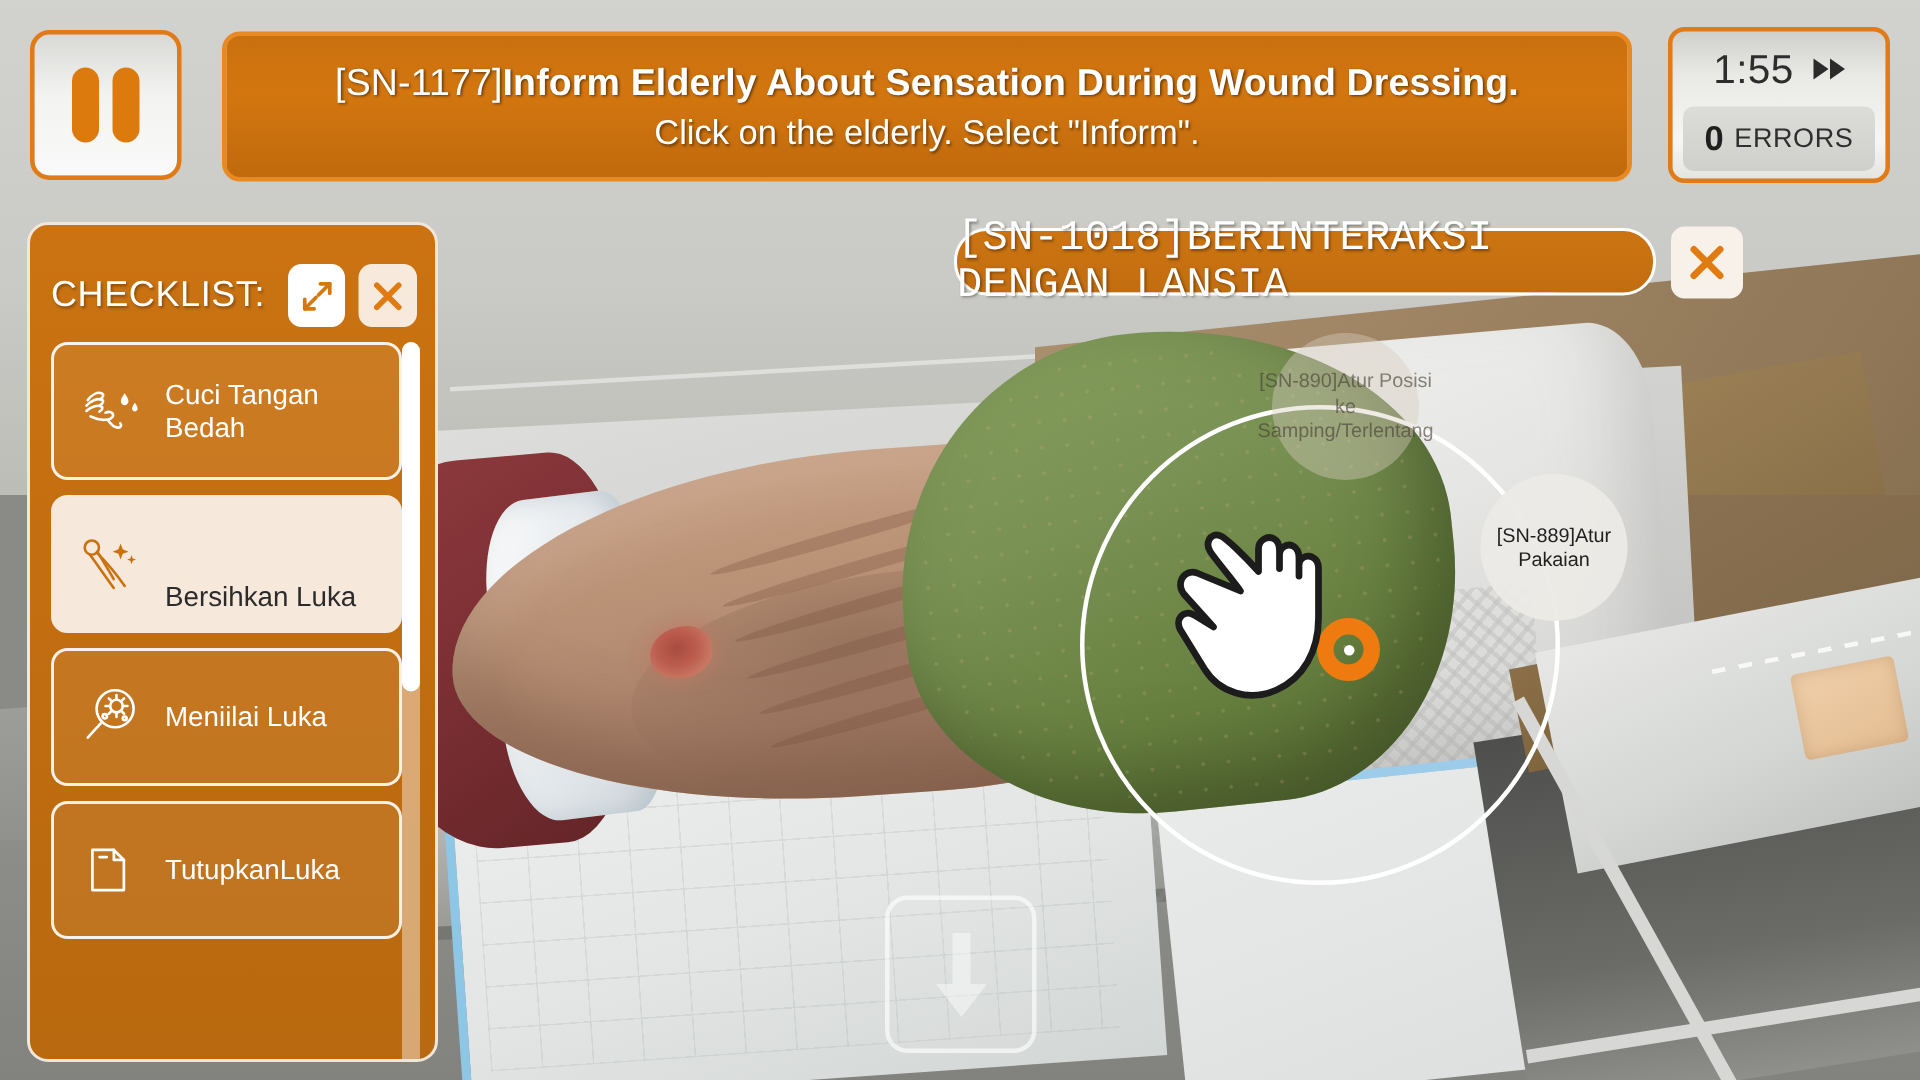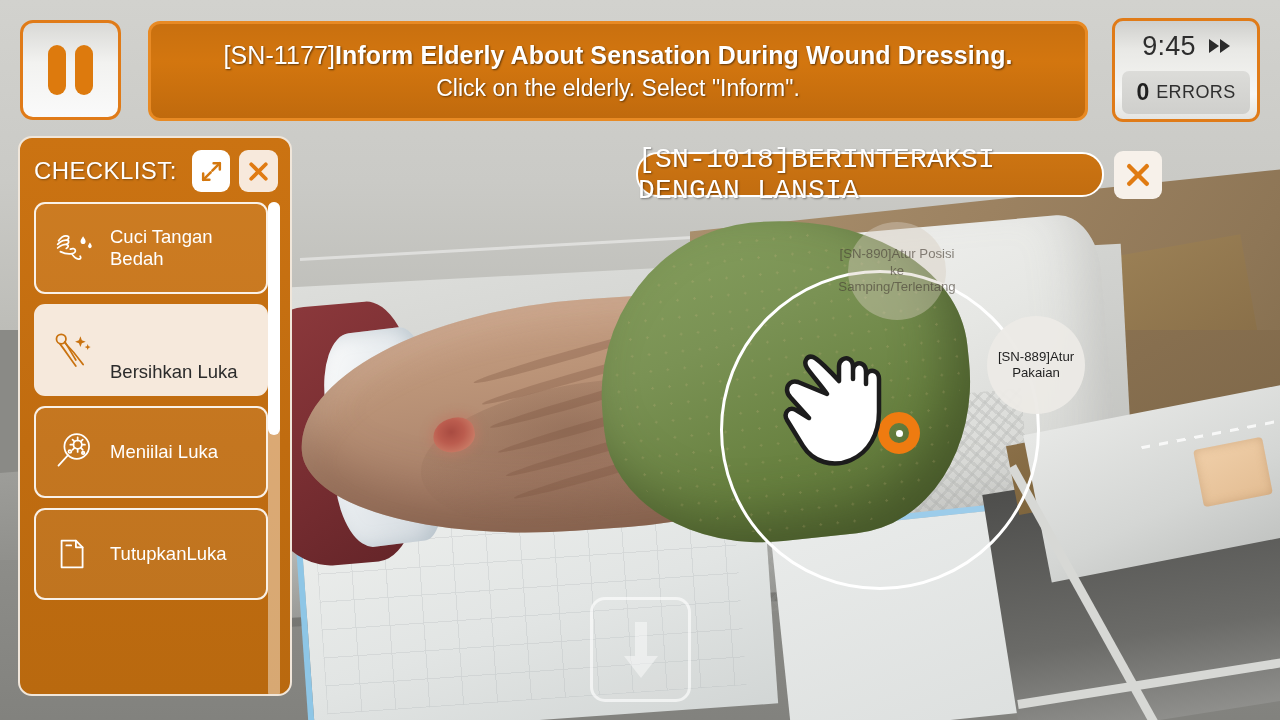--- a/index.html
+++ b/index.html
@@ -250,24 +250,24 @@
   .errors-pill {
     width: 128px; height: 43px; margin-top: 5px;
     background: linear-gradient(180deg, #dcdcd9, #cfcfcc);
     border-radius: 7px; display: flex; align-items: center; justify-content: center; gap: 7px;
   }
   .errors-count { font-size: 23px; font-weight: bold; color: #1f1f1f; }
   .errors-label { font-size: 18px; color: #2f2f2f; letter-spacing: .4px; }
 
   
   #checklist-panel {
-    position: absolute; left: 18px; top: 136px; width: 274px; height: 560px;
+    position: absolute; left: 18px; top: 148px; width: 274px; height: 560px;
     background: linear-gradient(180deg, #cb7312 0%, #c06c10 55%, #b9690f 100%);
     border: 2px solid #f0e6da; border-radius: 14px;
-    padding: 8px 12px 12px 14px; overflow: hidden;
+    padding: 22px 12px 12px 14px; overflow: hidden;
   }
   #checklist-header {
     display: flex; align-items: center; gap: 9px; height: 50px;
   }
   #checklist-title {
     color: #fff; font-size: 24px; letter-spacing: .4px;
     text-shadow: 1px 1px 2px rgba(0,0,0,.35); flex: 0 0 auto;
   }
   .hdr-btn {
     width: 42px; height: 42px; border-radius: 9px;
@@ -418,21 +418,21 @@
 
 <div id="task-banner">
   <div class="line1">
     <span class="code">[SN-1177]</span><span class="strong">Inform Elderly About Sensation During Wound Dressing.</span>
   </div>
   <div class="line2">Click on the elderly.  Select "Inform".</div>
 </div>
 
 <div id="status-panel">
   <div class="timer-row">
-    <span class="timer-text">9:45</span>
+    <span class="timer-text">1:55</span>
     <span class="ff-icon">
       <span class="ff-tri"></span>
         <span class="ff-tri"></span>
     </span>
   </div>
   <div class="errors-pill">
     <span class="errors-count">0</span>
     <span class="errors-label">ERRORS</span>
   </div>
 </div>

